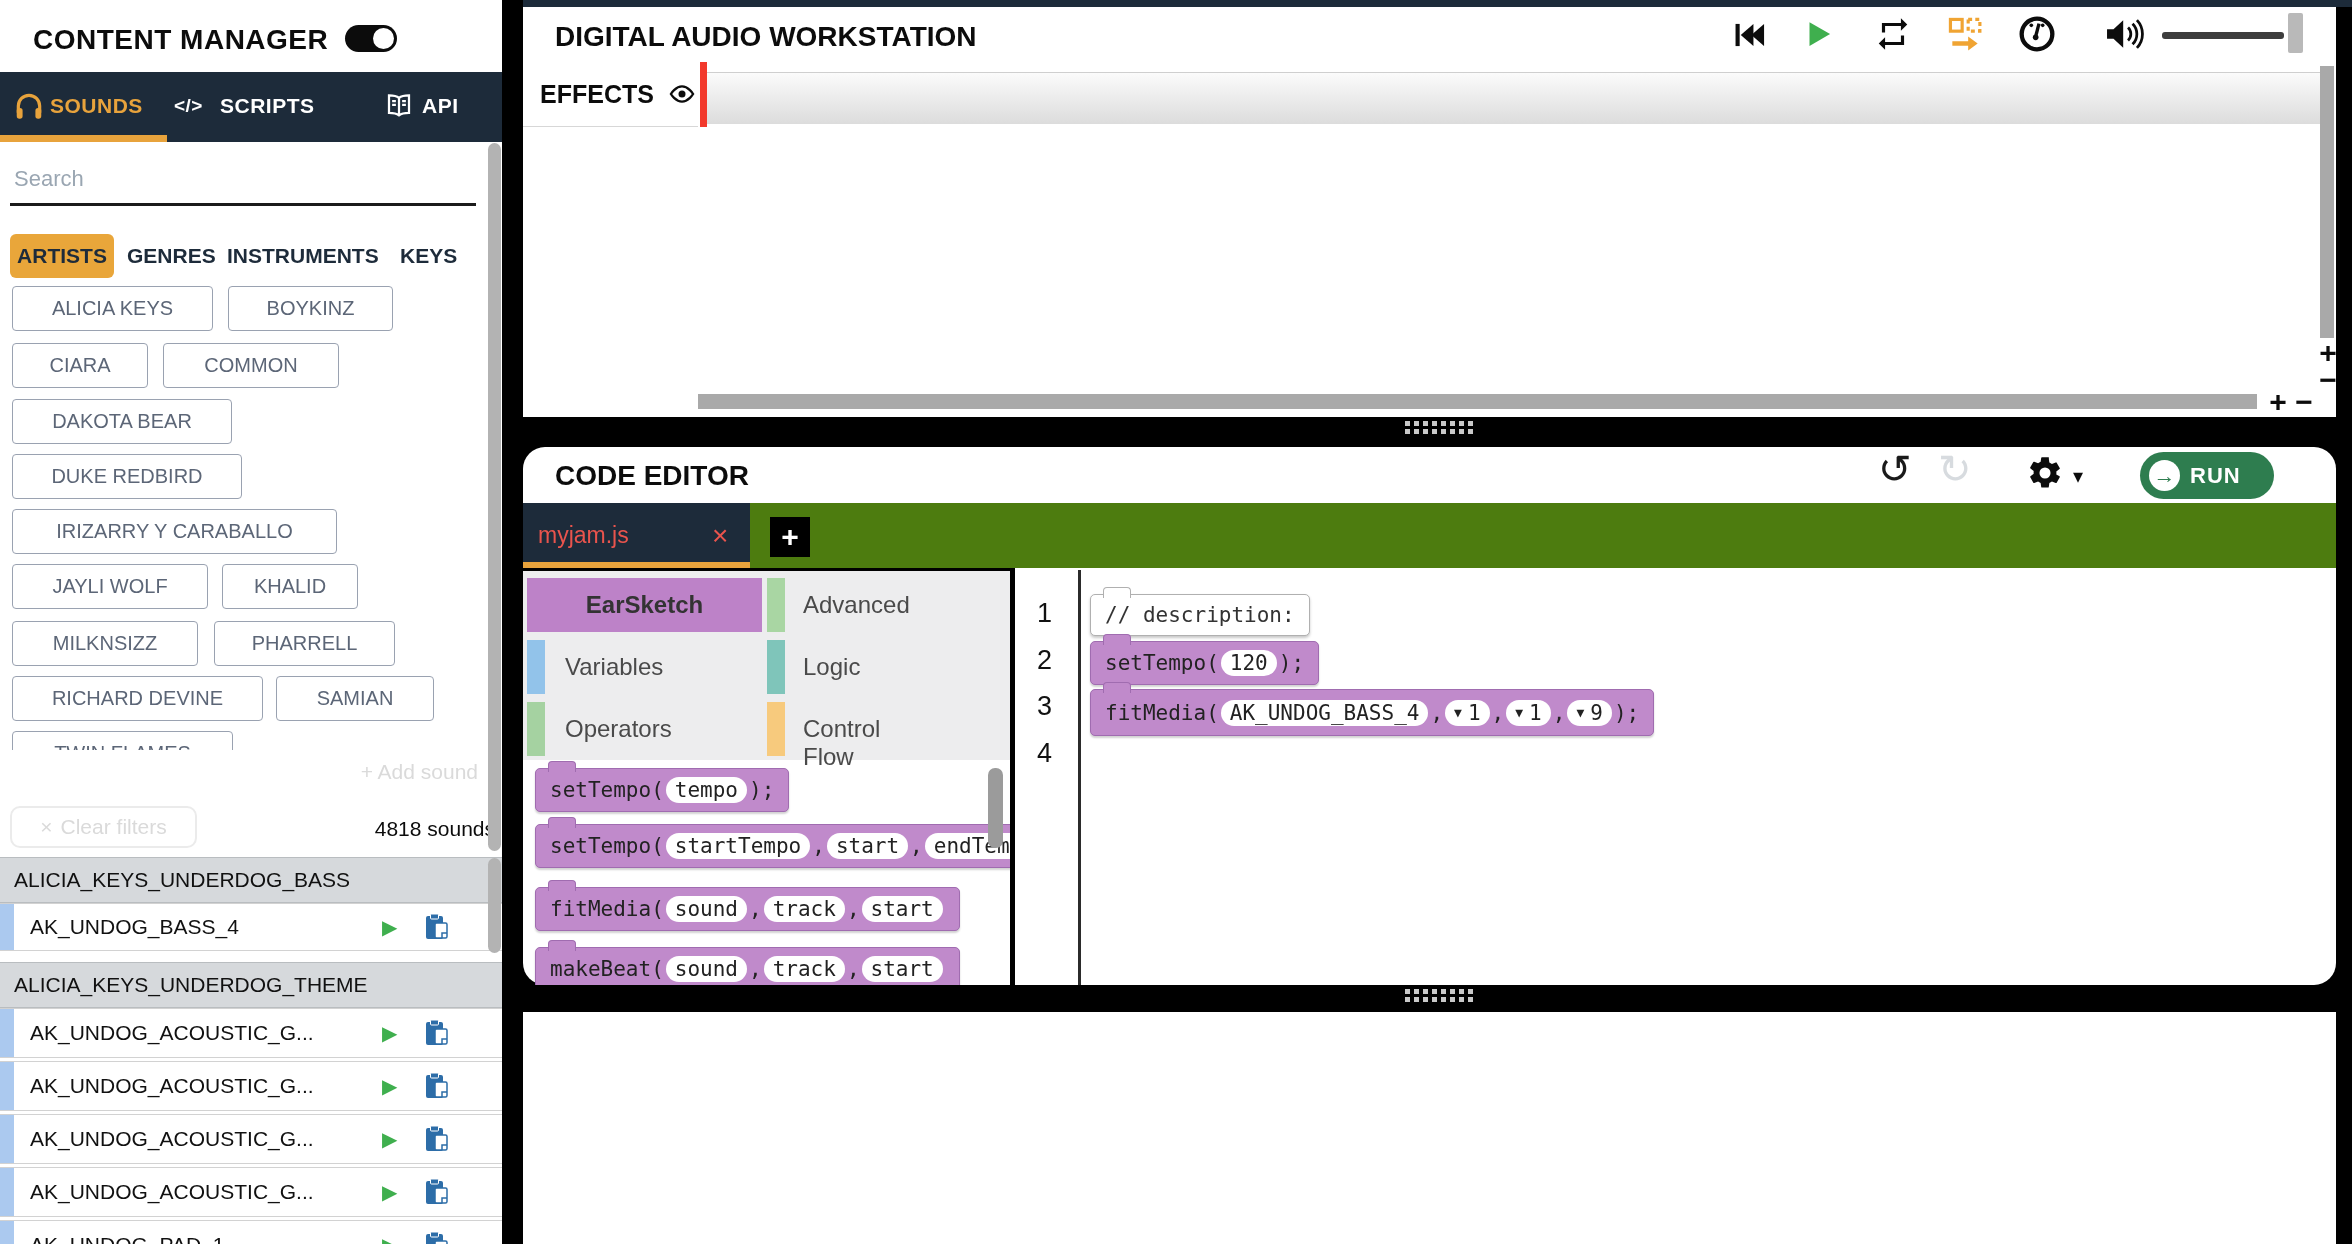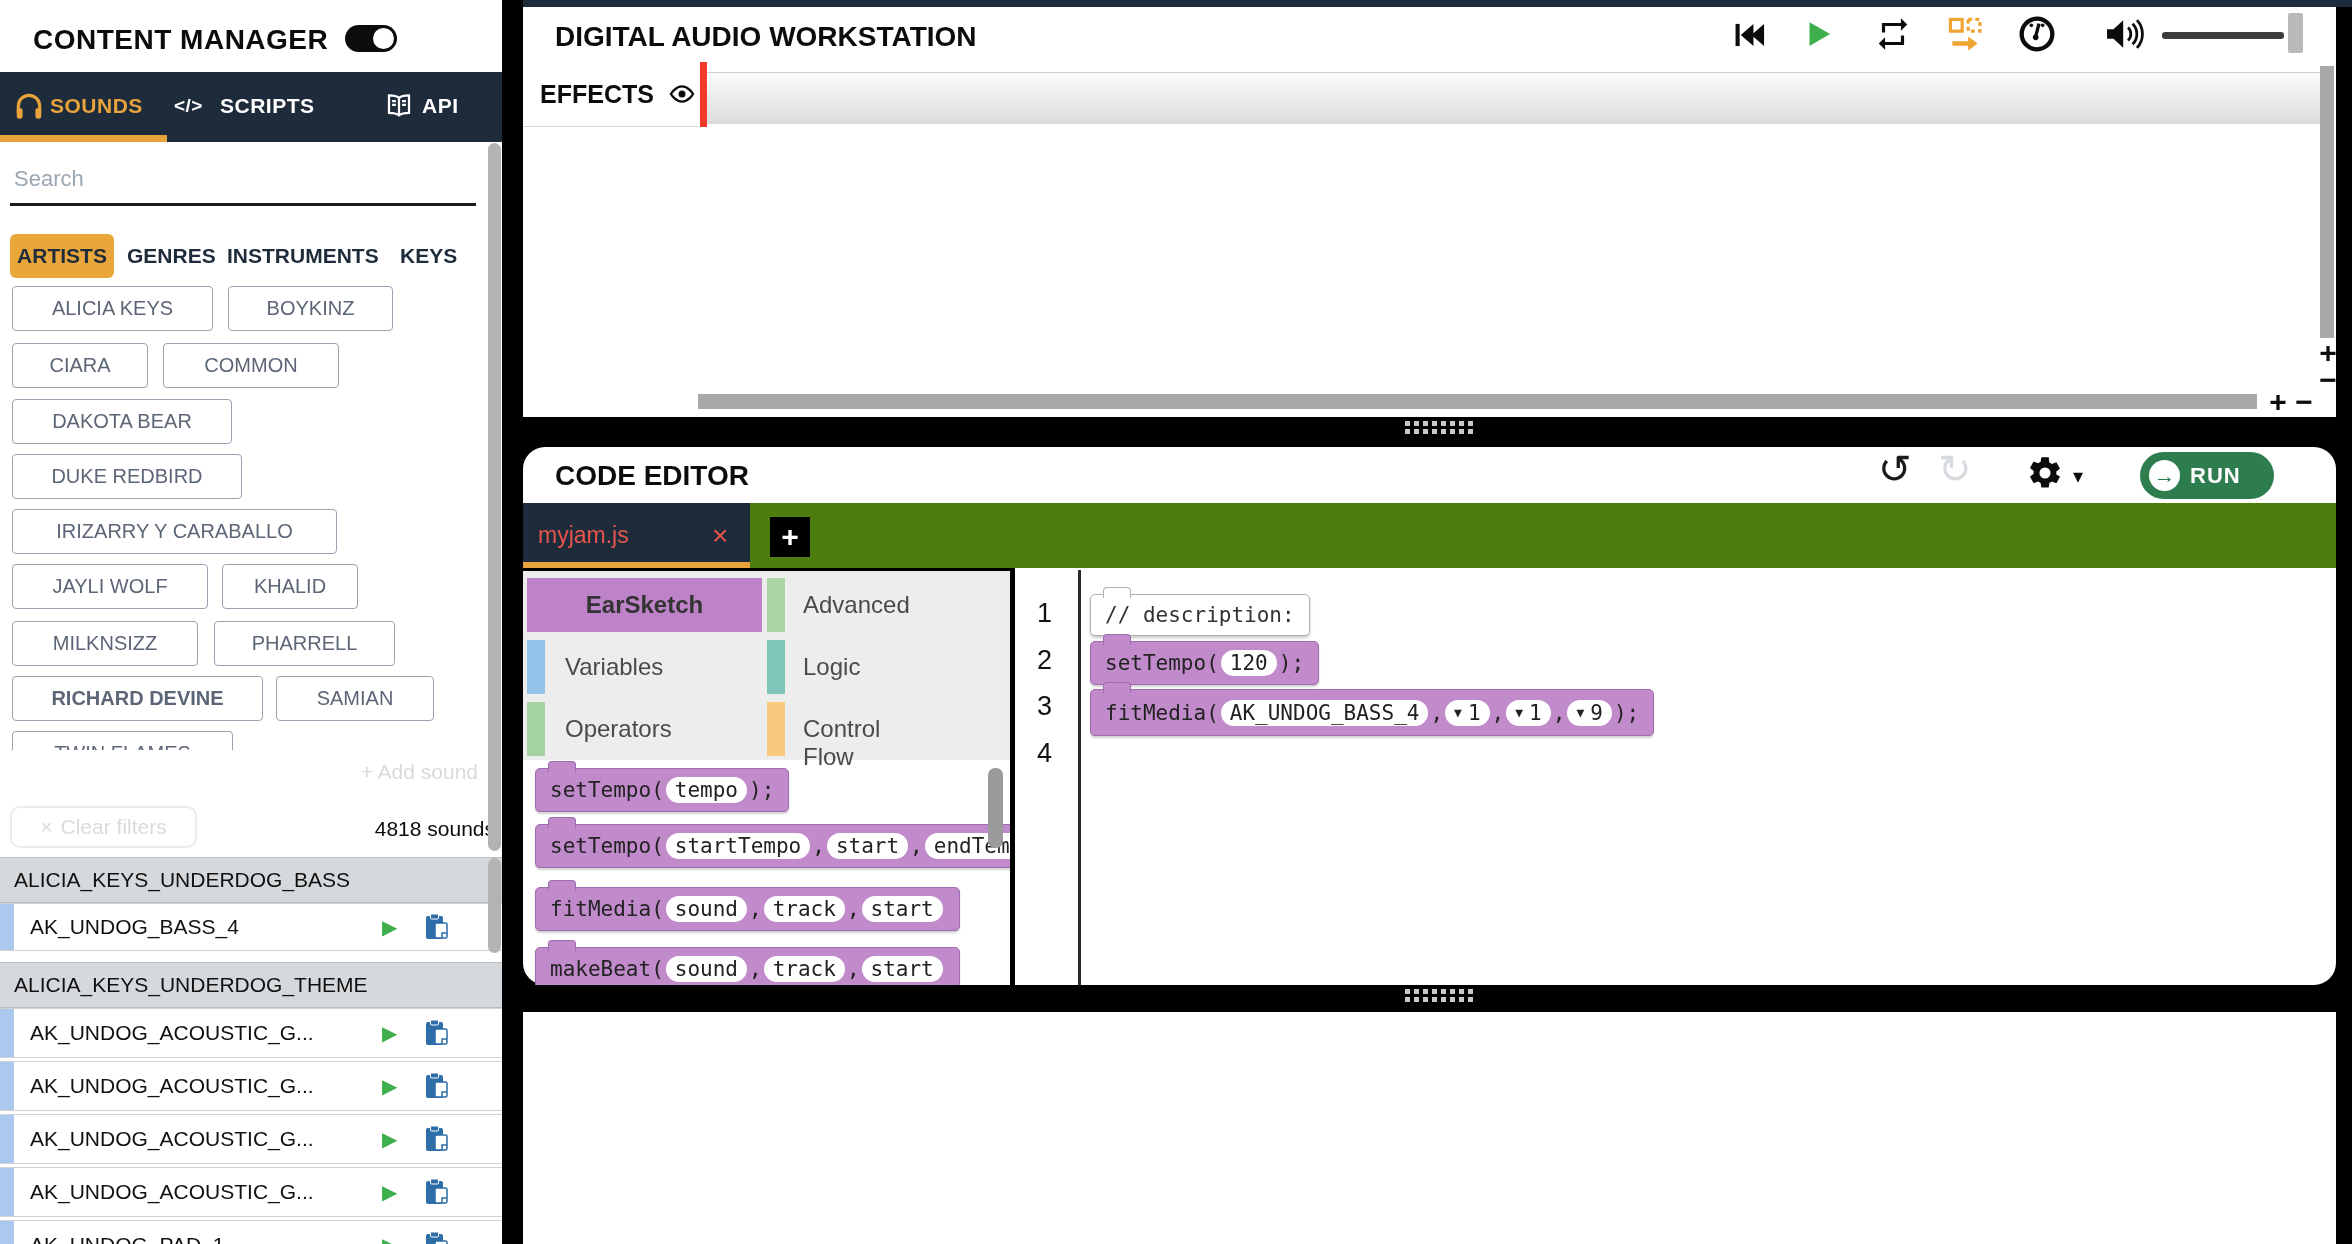--- a/index.html
+++ b/index.html
@@ -136,21 +136,21 @@
       <div class="abs fbtn" style="left:228px;top:6px;width:165px;">BOYKINZ</div>
       <div class="abs fbtn" style="left:12px;top:63px;width:136px;">CIARA</div>
       <div class="abs fbtn" style="left:163px;top:63px;width:176px;">COMMON</div>
       <div class="abs fbtn" style="left:12px;top:119px;width:220px;">DAKOTA BEAR</div>
       <div class="abs fbtn" style="left:12px;top:174px;width:230px;">DUKE REDBIRD</div>
       <div class="abs fbtn" style="left:12px;top:229px;width:325px;">IRIZARRY Y CARABALLO</div>
       <div class="abs fbtn" style="left:12px;top:284px;width:196px;">JAYLI WOLF</div>
       <div class="abs fbtn" style="left:222px;top:284px;width:136px;">KHALID</div>
       <div class="abs fbtn" style="left:12px;top:341px;width:186px;">MILKNSIZZ</div>
       <div class="abs fbtn" style="left:214px;top:341px;width:181px;">PHARRELL</div>
-      <div class="abs fbtn" style="left:12px;top:396px;width:251px;font-weight:bold;">RICHARD DEVINE</div>
+      <div class="abs fbtn" style="left:12px;top:396px;width:251px;">RICHARD DEVINE</div>
       <div class="abs fbtn" style="left:276px;top:396px;width:158px;">SAMIAN</div>
       <div class="abs fbtn" style="left:12px;top:451px;width:221px;">TWIN FLAMES</div>
     </div>
 
     <div class="abs addsound" style="left:300px;top:760px;width:178px;">
       <span>+</span>
       <span>Add sound</span>
     </div>
     <div class="abs clearpill" style="left:10px;top:806px;width:187px;height:42px;">
       <span>×</span>

